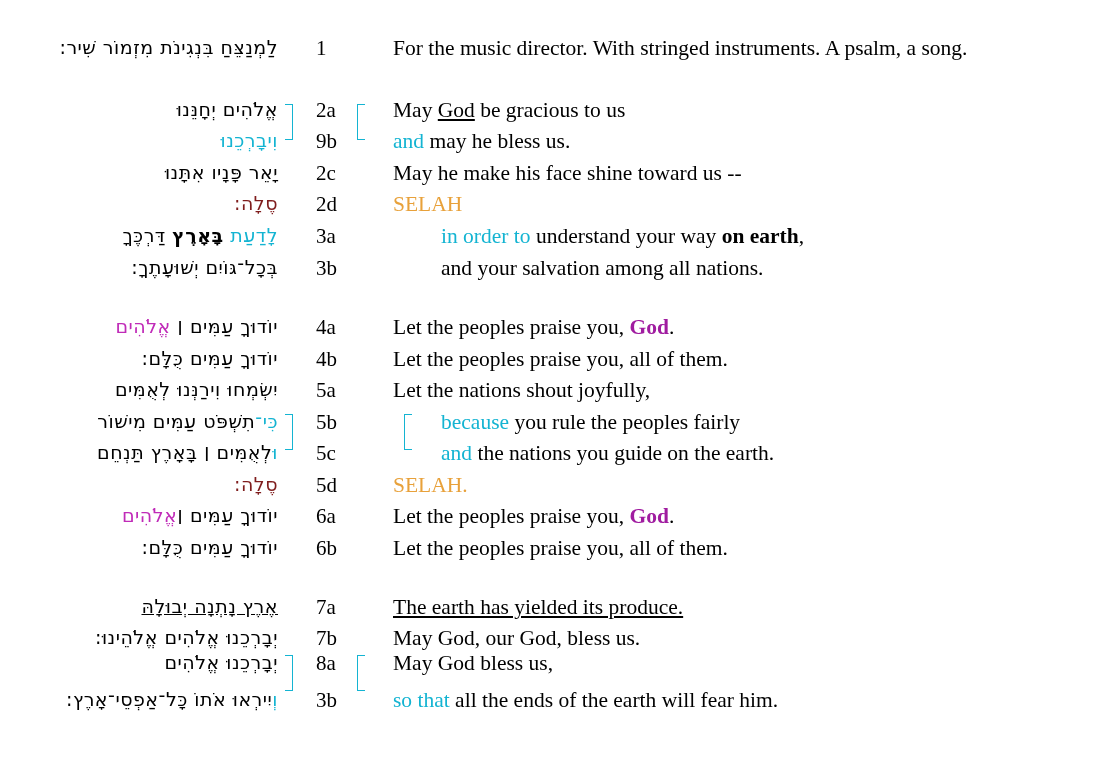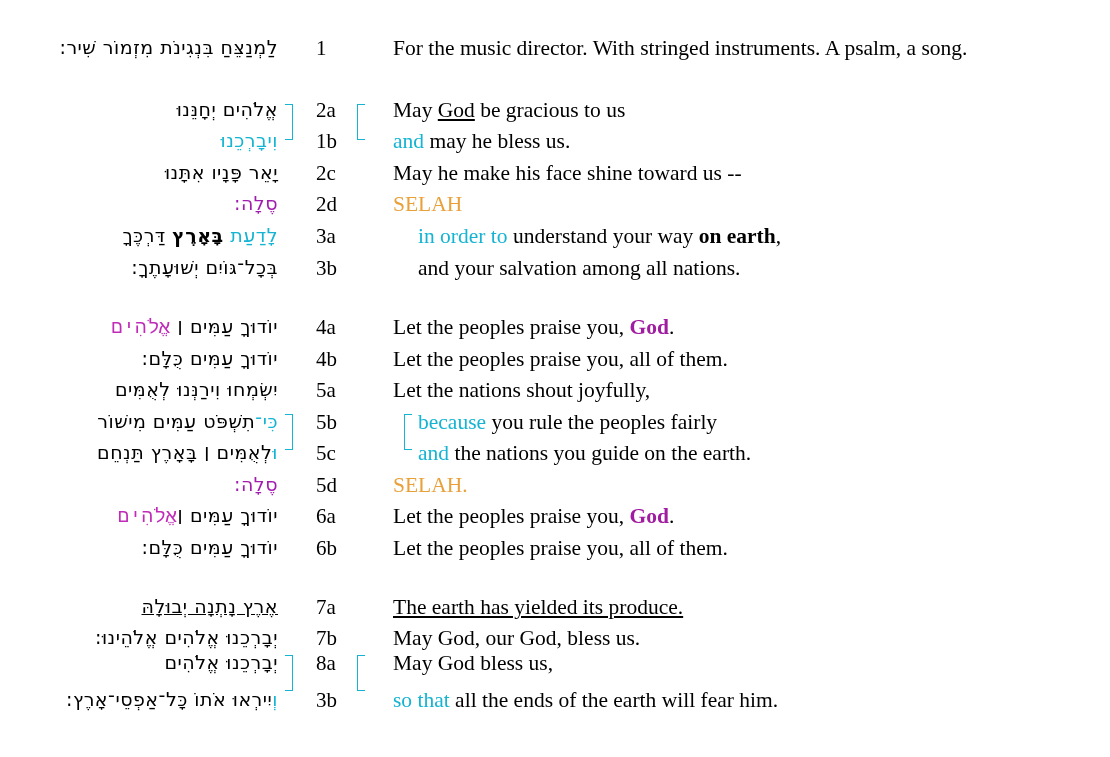--- a/index.html
+++ b/index.html
@@ -50,29 +50,29 @@
   
   .eng {
     position: absolute;
     left: 371px;
     white-space: nowrap;
     font-size: 21.5px;
     line-height: 1;
     font-family: "Liberation Serif", serif;
     margin-left: 22px;
   }
-  .eng.indent2 { left: 396px; }
+  .eng.indent2 { left: 419px; }
 
   .u { text-decoration: underline; }
   .b { font-weight: bold; }
   .selah { color: #E8A13A; }
   .cyan  { color: #14B4D2; font-weight: normal; }
   .purple{ color: #A01CA0; font-weight: bold; }
-  .magenta { color: #C02BB8; font-family: Liberation Mono, monospace; }
-  .orange-heb { color: #a21caf; text-align: center; }
+  .magenta { color: #C02BB8; }
+  .orange-heb { color: #7f1d1d; text-align: center; }
   .cyan-heb { color: #14B4D2; }
 
   
   .bracket {
     position: absolute;
     border-left: 1.5px solid #14B4D2;
     border-top: 1.5px solid #14B4D2;
     border-bottom: 1.5px solid #14B4D2;
     width: 7px;
   }
@@ -99,21 +99,21 @@
     <span class="vnum">2a</span>
     <span class="eng">May <span class="u">God</span> be gracious to us</span>
   </div>
 
   <div class="bracket" style="left:357px; top:104px; height:34px;"></div>
 
   <div class="bracket rtl" style="right:817px; top:104px; height:34px;"></div>
 
   <div class="row" style="top:131px">
     <span class="heb cyan-heb">וִיבָרְכֵנוּ</span>
-    <span class="vnum">1b</span>
+    <span class="vnum">9b</span>
     <span class="eng"><span class="cyan">and</span> may he bless us.</span>
   </div>
 
   <div class="row" style="top:163px">
     <span class="heb">יָאֵר פָּנָיו אִתָּנוּ</span>
     <span class="vnum">2c</span>
     <span class="eng">May he make his face shine toward us --</span>
   </div>
 
   <div class="row" style="top:194px">

